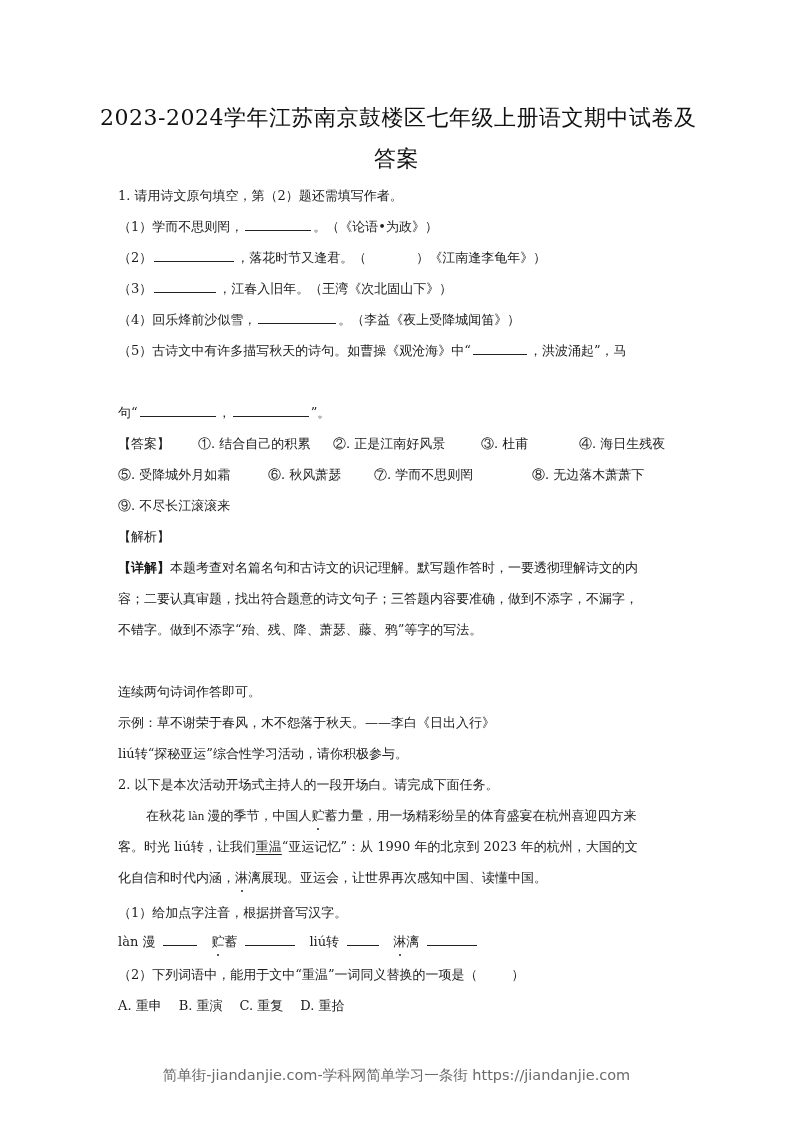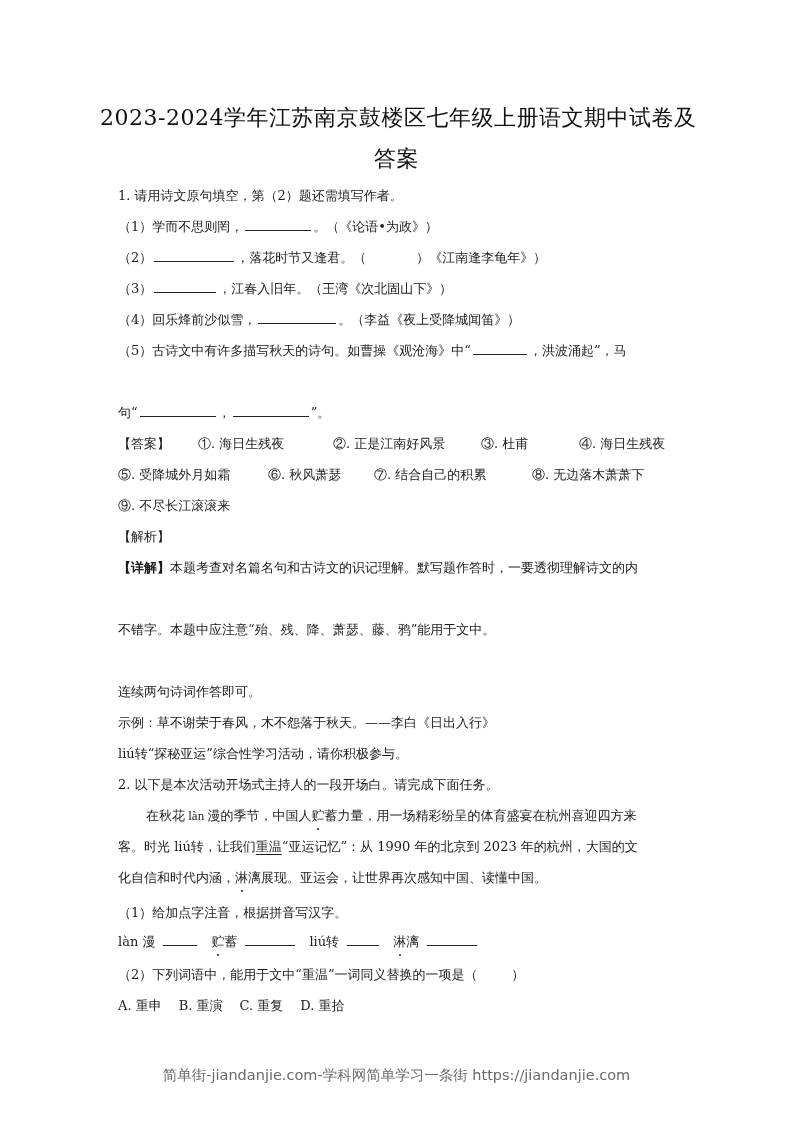--- a/index.html
+++ b/index.html
@@ -104,34 +104,35 @@
   </div>
 
   <div class="line" style="top:342px;">
     <span>（5）古诗文中有许多描写秋天的诗句。如曹操《观沧海》中“</span><span class="blank" style="width:54px;"></span><span>，洪波涌起”，马</span>
   </div>
   <div class="line" style="top:404px;">
     <span>句“</span><span class="blank" style="width:76px;"></span><span>，</span><span class="blank" style="width:76px;"></span><span>”。</span>
   </div>
 
   <div class="line" style="top:435px;">
-    <span class="ans-item" style="width:80px;">【答案】</span><span class="ans-item" style="width:135px;">①. 海日生残夜</span><span class="ans-item" style="width:148px;">②. 正是江南好风景</span><span class="ans-item" style="width:98px;">③. 杜甫</span><span class="ans-item">④. 海日生残夜</span>
+    <span class="ans-item" style="width:80px;">【答案】</span><span class="ans-item" style="width:135px;">①. 结合自己的积累</span><span class="ans-item" style="width:148px;">②. 正是江南好风景</span><span class="ans-item" style="width:98px;">③. 杜甫</span><span class="ans-item">④. 海日生残夜</span>
   </div>
   <div class="line" style="top:466px;">
-    <span class="ans-item" style="width:150px;">⑤. 受降城外月如霜</span><span class="ans-item" style="width:106px;">⑥. 秋风萧瑟</span><span class="ans-item" style="width:158px;">⑦. 结合自己的积累</span><span class="ans-item">⑧. 无边落木萧萧下</span>
+    <span class="ans-item" style="width:150px;">⑤. 受降城外月如霜</span><span class="ans-item" style="width:106px;">⑥. 秋风萧瑟</span><span class="ans-item" style="width:158px;">⑦. 学而不思则罔</span><span class="ans-item">⑧. 无边落木萧萧下</span>
   </div>
   <div class="line" style="top:497px;">
     <span class="ans-item">⑨. 不尽长江滚滚来</span>
   </div>
 
   <div class="line" style="top:528px;">【解析】</div>
   <div class="line" style="top:559px;">
     <span style="font-weight:bold;">【详解】</span><span>本题考查对名篇名句和古诗文的识记理解。默写题作答时，一要透彻理解诗文的内</span>
   </div>
-  <div class="line" style="top:621px;">不错字。本题中应注意“殆、残、降、萧瑟、藤、鸦”能用于文中。</div>
+  <div class="line" style="top:590px;">容；二要认真审题，找出符合题意的诗文句子；三答题内容要准确，做到不添字，不漏字，</div>
+  <div class="line" style="top:621px;">不错字。做到不添字“殆、残、降、萧瑟、藤、鸦”等字的写法。</div>
   <div class="line" style="top:683px;">连续两句诗词作答即可。</div>
   <div class="line" style="top:714px;">示例：草不谢荣于春风，木不怨落于秋天。——李白《日出入行》</div>
 
   <div class="line" style="top:745px;">liú转“探秘亚运”综合性学习活动，请你积极参与。</div>
 
   <div class="line" style="top:776px;">2. 以下是本次活动开场式主持人的一段开场白。请完成下面任务。</div>
 
   <div class="line" style="top:807px; left:146px;font-family:Liberation Serif, serif;">
     <span>在秋花 làn 漫的季节，中国人</span><span class="dot">贮</span><span>蓄力量，用一场精彩纷呈的体育盛宴在杭州喜迎四方来</span>
   </div>

